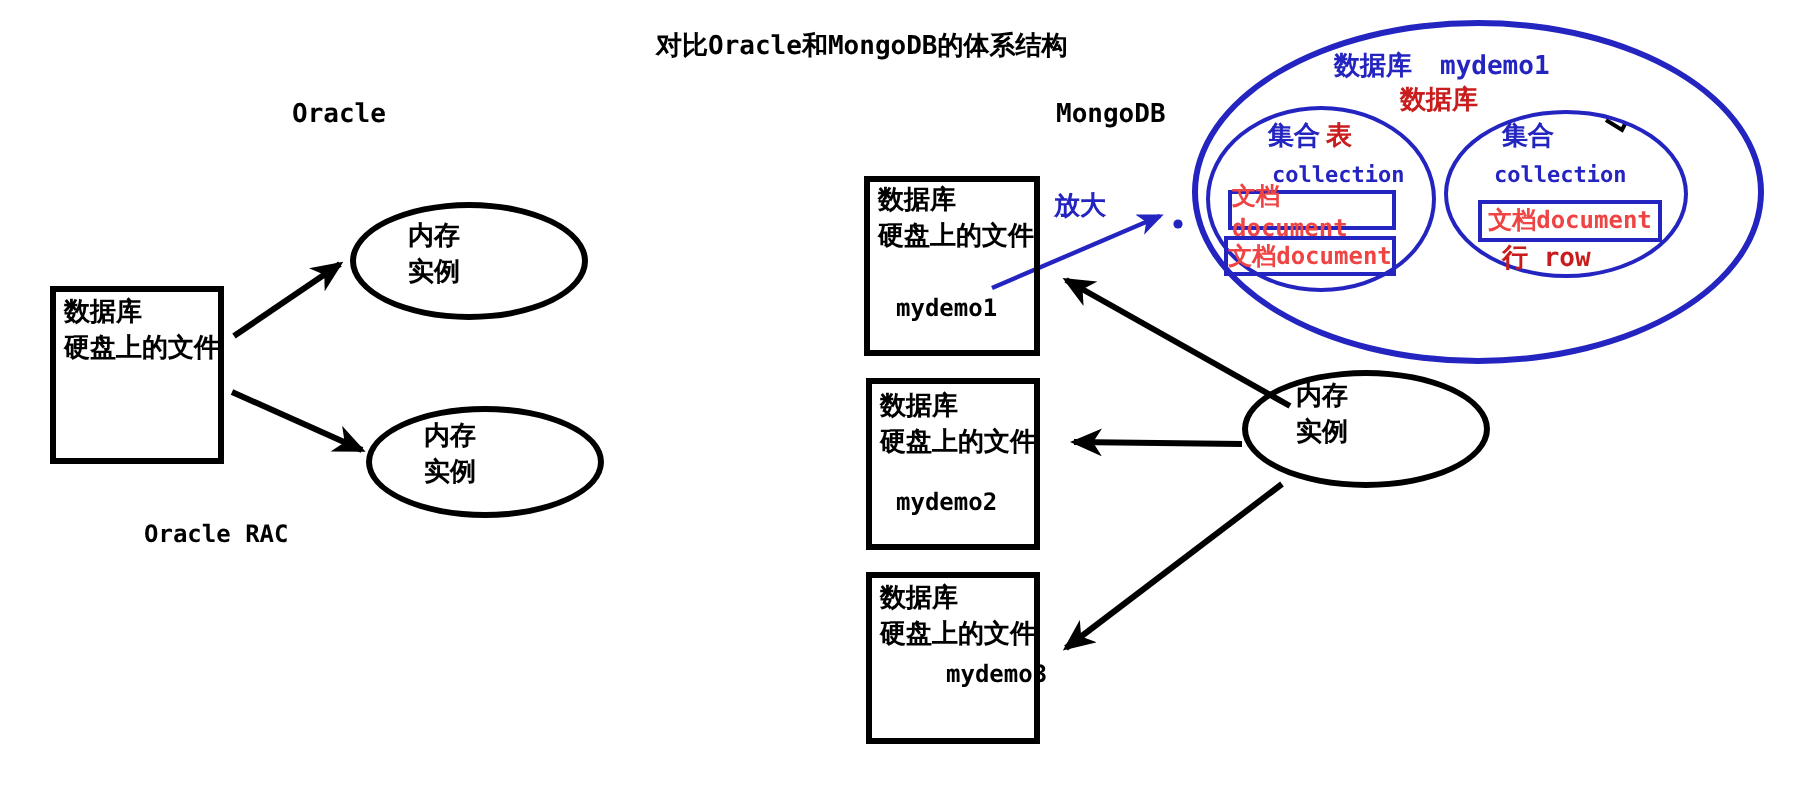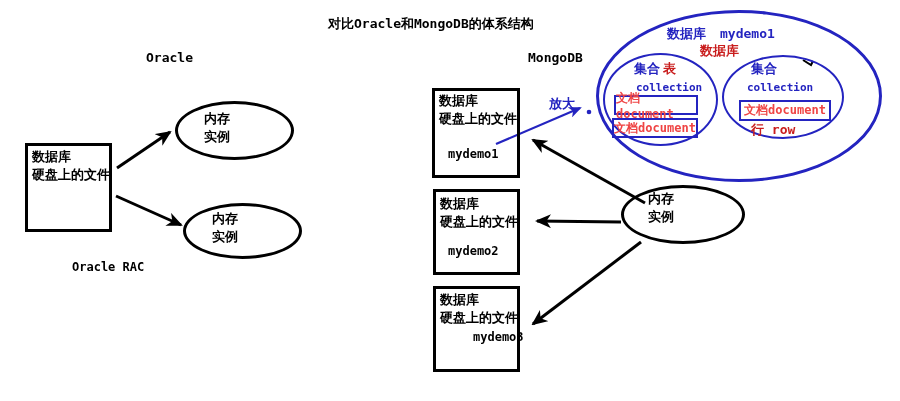--- a/index.html
+++ b/index.html
@@ -97,21 +97,21 @@
     <div>硬盘上的文件</div>
   </div>
   <div class="abs t12" style="left:448px;top:329px;padding-left:25px;">mydemo3</div>
 
   <div class="ellipse" style="left:621px;top:185px;width:124px;height:59px;"></div>
   <div class="abs t13" style="left:648px;top:190px;">
     <div>内存</div>
     <div>实例</div>
   </div>
 
-  <div class="abs t13 blue" style="left:549px;top:95px;">放大</div>
+  <div class="abs t13 blue" style="left:527px;top:95px;">放大</div>
 
   <div class="blue-ellipse" style="left:596px;top:10px;width:286px;height:172px;"></div>
 
   <div class="abs t13 blue" style="left:667px;top:25px;">
     <span>数据库</span><span style="display:inline-block;width:14px;"></span><span>mydemo1</span>
   </div>
   <div class="abs t13 red" style="left:700px;top:42px;">数据库</div>
 
   <div class="blue-ellipse thin" style="left:603px;top:53px;width:115px;height:93px;"></div>
   <div class="abs t13" style="left:634px;top:60px;">

